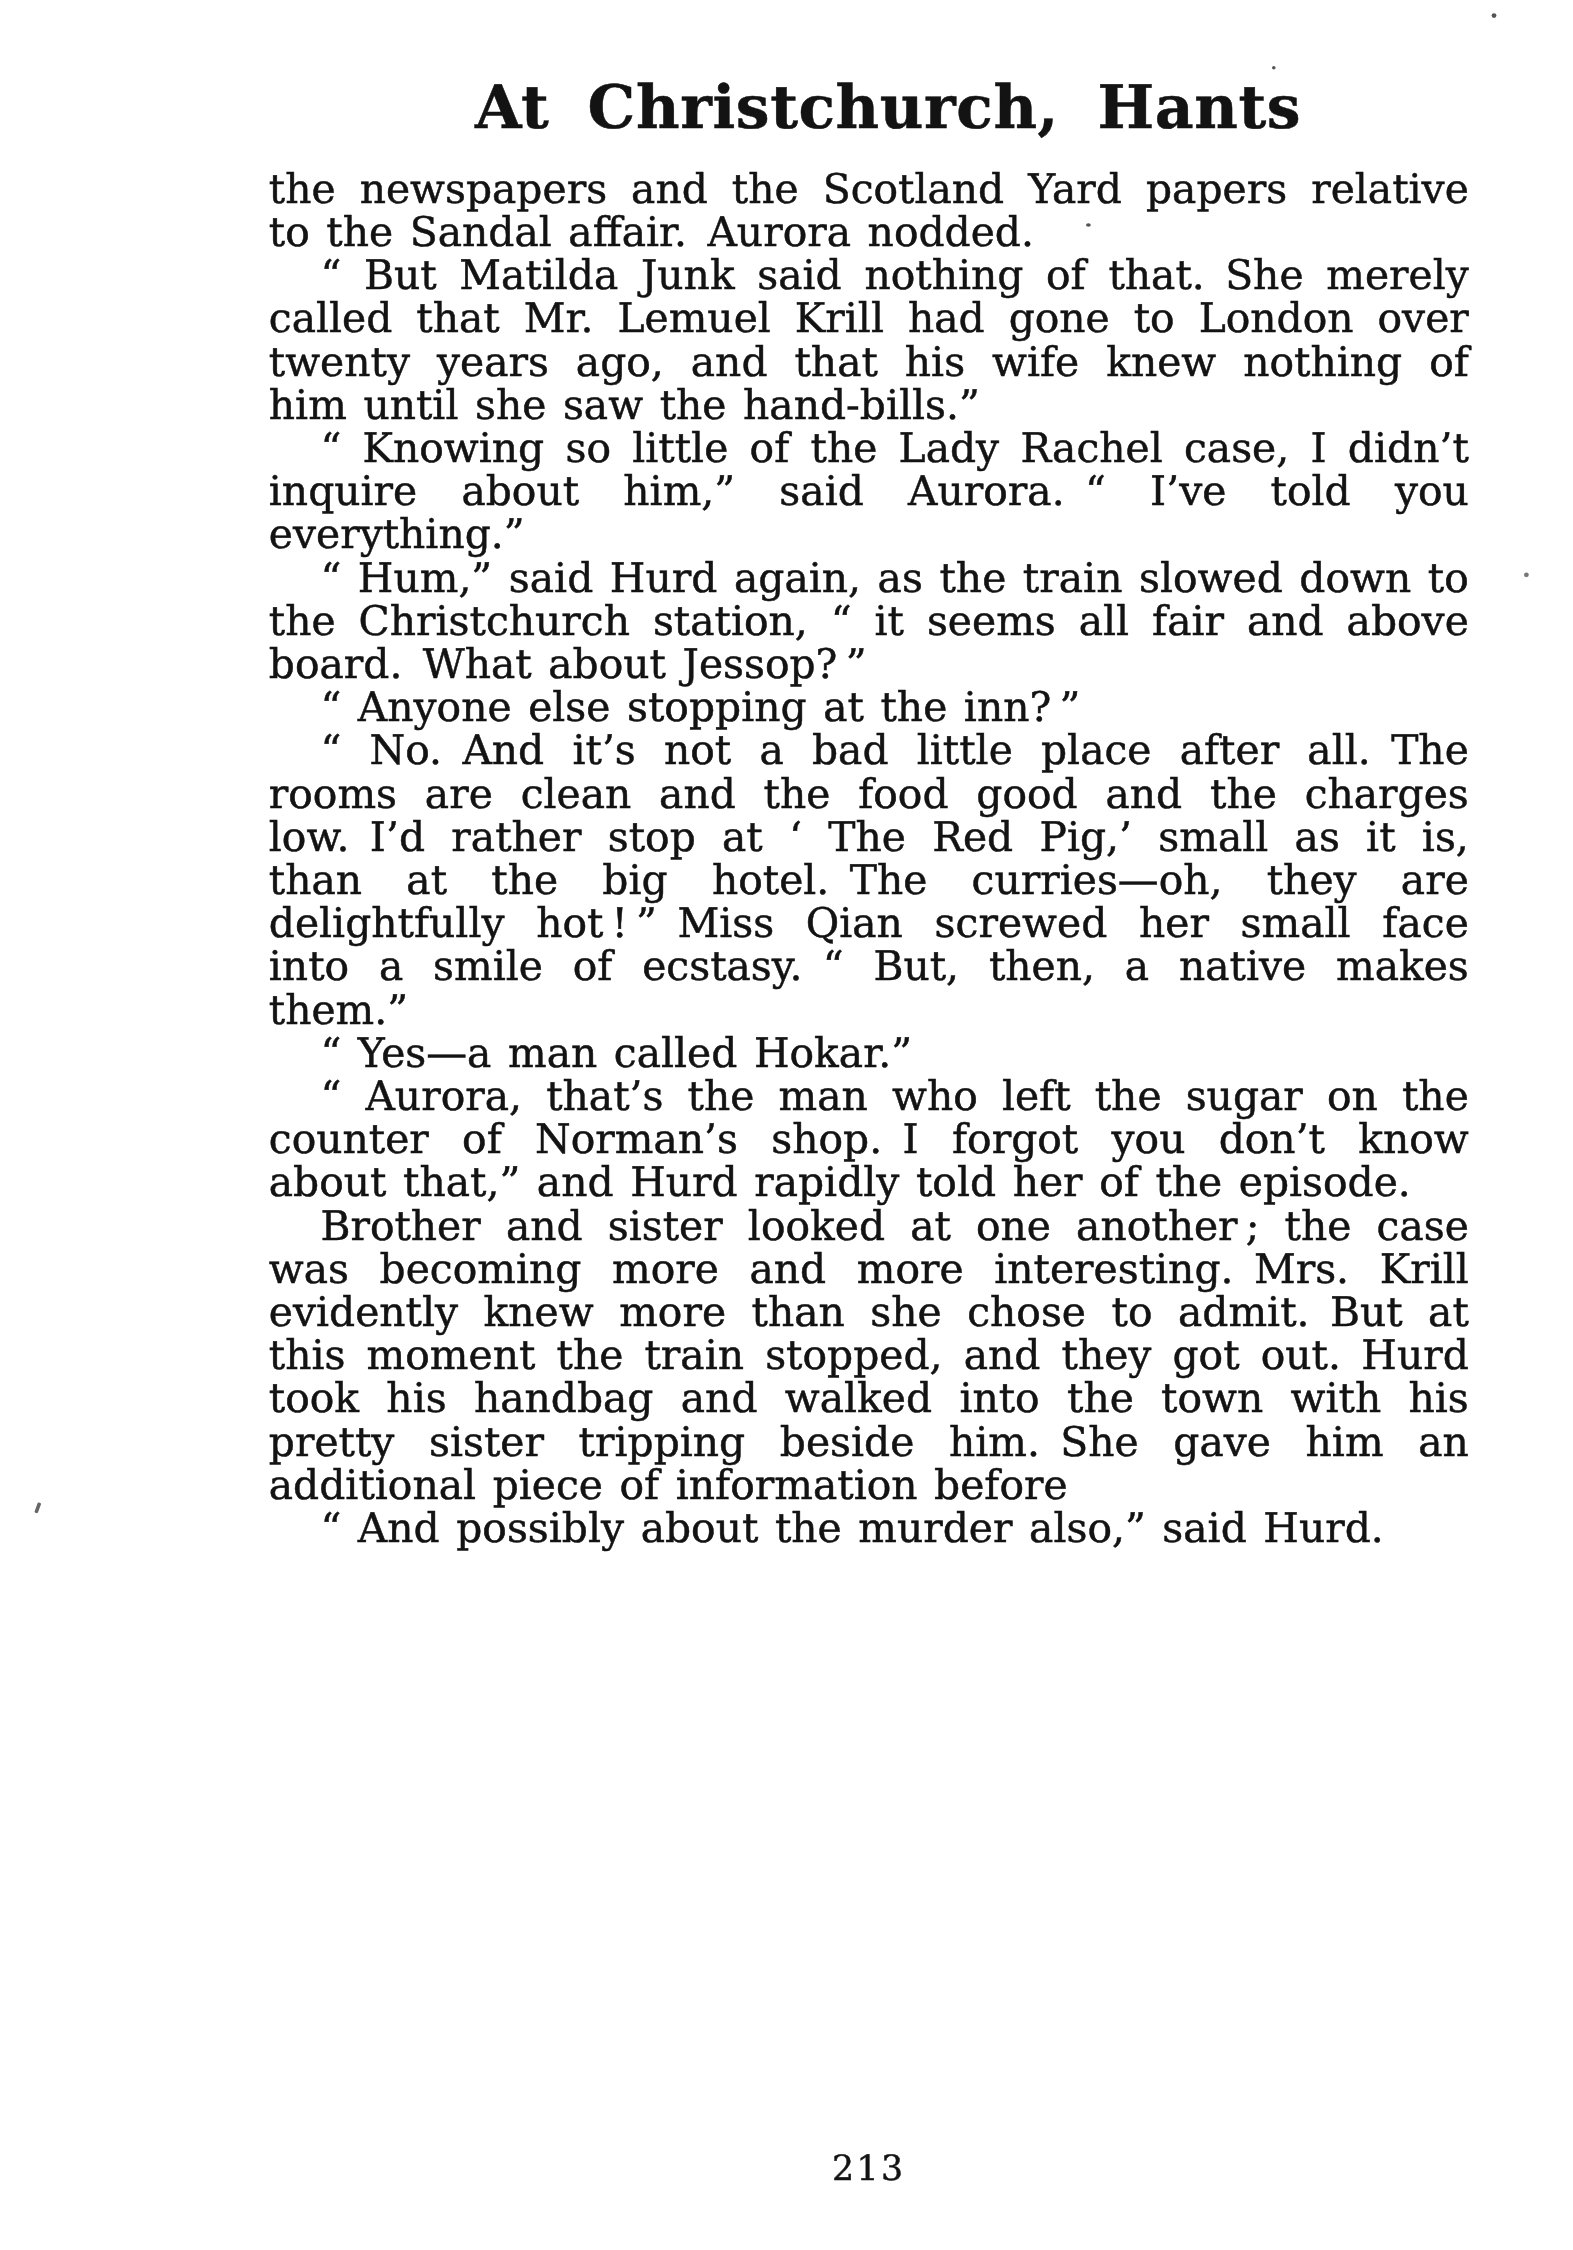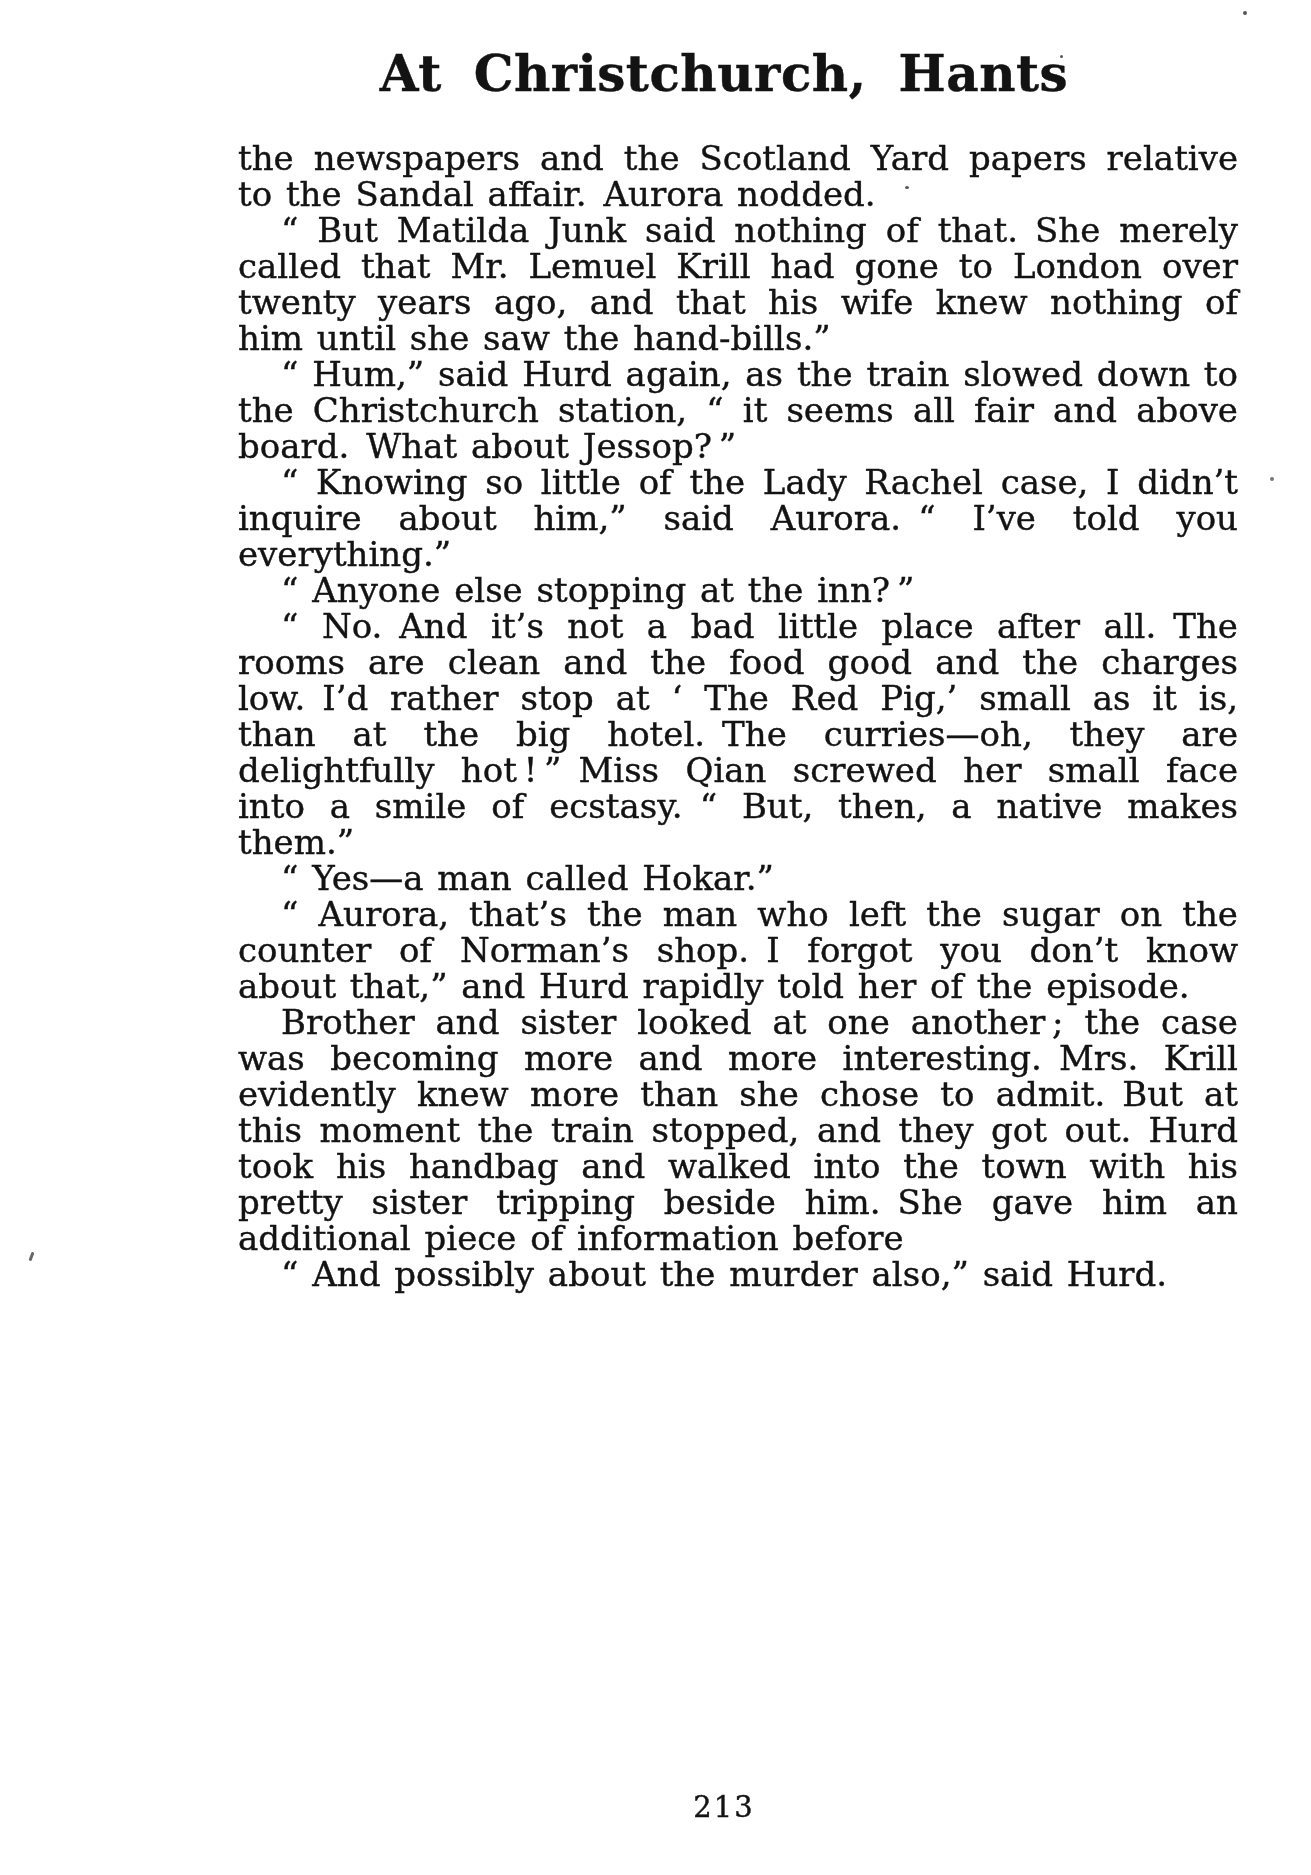--- a/index.html
+++ b/index.html
@@ -15,39 +15,38 @@
     overflow: hidden;
     font-family: "DejaVu Serif", serif;
     color: #131313;
     -webkit-text-stroke: 0.4px #131313;
   }
   .title {
     position: absolute;
     top: 46px;
     left: 224px;
     width: 1000px;
-    margin: 0;
+    margin: 16px;
     text-align: center;
     font-size: 50px;
     line-height: 56px;
     font-weight: bold;
     word-spacing: 14px;
     letter-spacing: 0.5px;
     white-space: nowrap;
   }
   .content {
     position: absolute;
     top: 140px;
     left: 224px;
     width: 1000px;
     font-size: 34px;
     line-height: 36px;
     text-align: justify;
     word-spacing: 3px;
-    margin-left: 14px;
   }
   .para {
     margin: 0;
     padding: 0;
     text-indent: 43px;
   }
   .para.no-indent {
     text-indent: 0;
   }
   .folio {
@@ -74,22 +73,22 @@
 </head>
 <body>
 
 <div class="page">
 
   <h1 class="title">At Christchurch, Hants</h1>
 
   <div class="content">
     <p class="para no-indent">the newspapers and the Scotland Yard papers relative to the Sandal affair. Aurora nodded.</p>
     <p class="para">“ But Matilda Junk said nothing of that. She merely called that Mr. Lemuel Krill had gone to London over twenty years ago, and that his wife knew nothing of him until she saw the hand-bills.”</p>
+    <p class="para">“ Knowing so little of the Lady Rachel case, I didn’t inquire about him,” said Aurora. “ I’ve told you everything.”</p>
     <p class="para">“ Hum,” said Hurd again, as the train slowed down to the Christchurch station, “ it seems all fair and above board. What about Jessop? ”</p>
-    <p class="para">“ Knowing so little of the Lady Rachel case, I didn’t inquire about him,” said Aurora. “ I’ve told you everything.”</p>
     <p class="para">“ Anyone else stopping at the inn? ”</p>
     <p class="para">“ No. And it’s not a bad little place after all. The rooms are clean and the food good and the charges low. I’d rather stop at ‘ The Red Pig,’ small as it is, than at the big hotel. The curries—oh, they are delightfully hot ! ” Miss Qian screwed her small face into a smile of ecstasy. “ But, then, a native makes them.”</p>
     <p class="para">“ Yes—a man called Hokar.”</p>
     <p class="para">“ Aurora, that’s the man who left the sugar on the counter of Norman’s shop. I forgot you don’t know about that,” and Hurd rapidly told her of the episode.</p>
     <p class="para">Brother and sister looked at one another ; the case was becoming more and more interesting. Mrs. Krill evidently knew more than she chose to admit. But at this moment the train stopped, and they got out. Hurd took his handbag and walked into the town with his pretty sister tripping beside him. She gave him an additional piece of information before</p>
     <p class="para">“ And possibly about the murder also,” said Hurd.</p>
   </div>
 
   <div class="folio">213</div>
 

